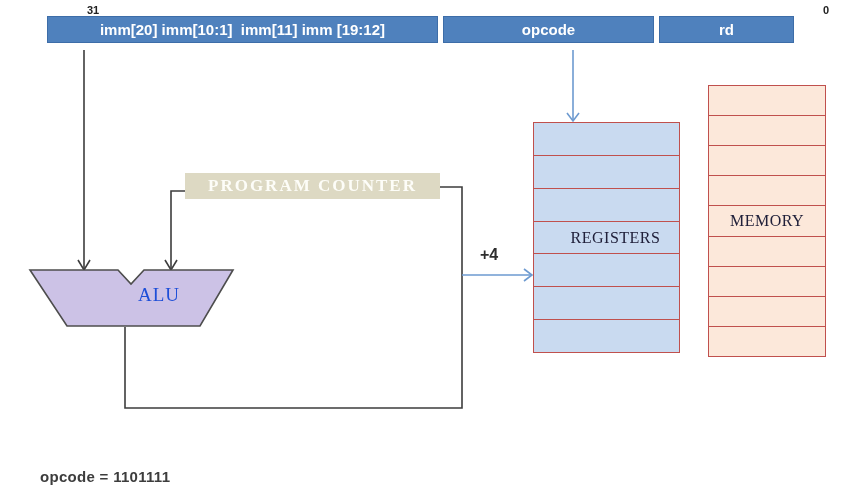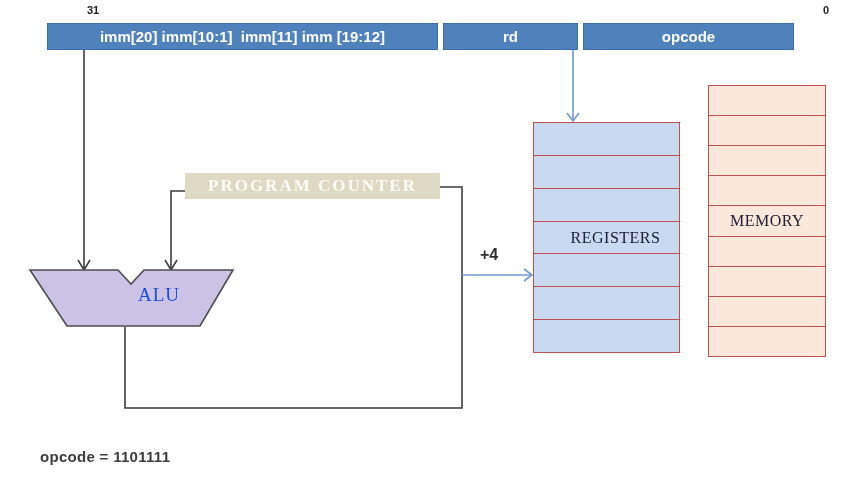--- a/index.html
+++ b/index.html
@@ -29,21 +29,21 @@
     position: absolute;
     font: 600 11px "Liberation Sans", sans-serif;
     color: #222222;
     margin-left: 36px;
   }
   .bit-left  { left: 51px; top: 4px; }
   .bit-right { left: 787px; top: 4px; }
 
   .instr-bar {
     position: absolute;
-    left: 47px; top: 23px;
+    left: 47px; top: 16px;
     width: 747px; height: 27px;
     display: flex;
     gap: 5px;
   }
   .seg {
     height: 100%;
     background: var(--field-bar, #4f81bd);
     border: 1px solid var(--field-bar-border, #3d6da8);
     color: #ffffff;
     font: bold 15px "Liberation Sans", sans-serif;
@@ -134,38 +134,38 @@
   .reg-label { left: 533px; top: 222px; width: 165px; height: 32px; }
   .mem-label { left: 708px; top: 206px; width: 118px; height: 30px; }
   .plus4-label {
     position: absolute;
     left: 480px; top: 246px;
     font: bold 16px "Liberation Sans", sans-serif;
     color: #2e2e2e;
   }
   .opcode-note {
     position: absolute;
-    left: 40px; top: 448px;
+    left: 40px; top: 468px;
     font: bold 15px "Liberation Sans", sans-serif;
     color: #3d3d3d;
     letter-spacing: 0.3px;
   }
 </style>
 </head>
 <body>
 
 <div class="canvas">
 
   <span class="bit-label bit-left">31</span>
   <span class="bit-label bit-right">0</span>
 
   <div class="instr-bar">
     <div class="seg seg-imm">imm[20] imm[10:1]  imm[11] imm [19:12]</div>
+    <div class="seg seg-opcode">opcode</div>
     <div class="seg seg-rd">rd</div>
-    <div class="seg seg-opcode">opcode</div>
   </div>
 
   <svg class="wiring" viewBox="0 0 850 500">
 
     <line class="wire" x1="84" y1="50" x2="84" y2="268"></line>
     <polyline class="wire-head" points="78,260 84,270 90,260"></polyline>
 
     <polyline class="wire" points="185,191 171,191 171,268"></polyline>
     <polyline class="wire-head" points="165,260 171,270 177,260"></polyline>
 

